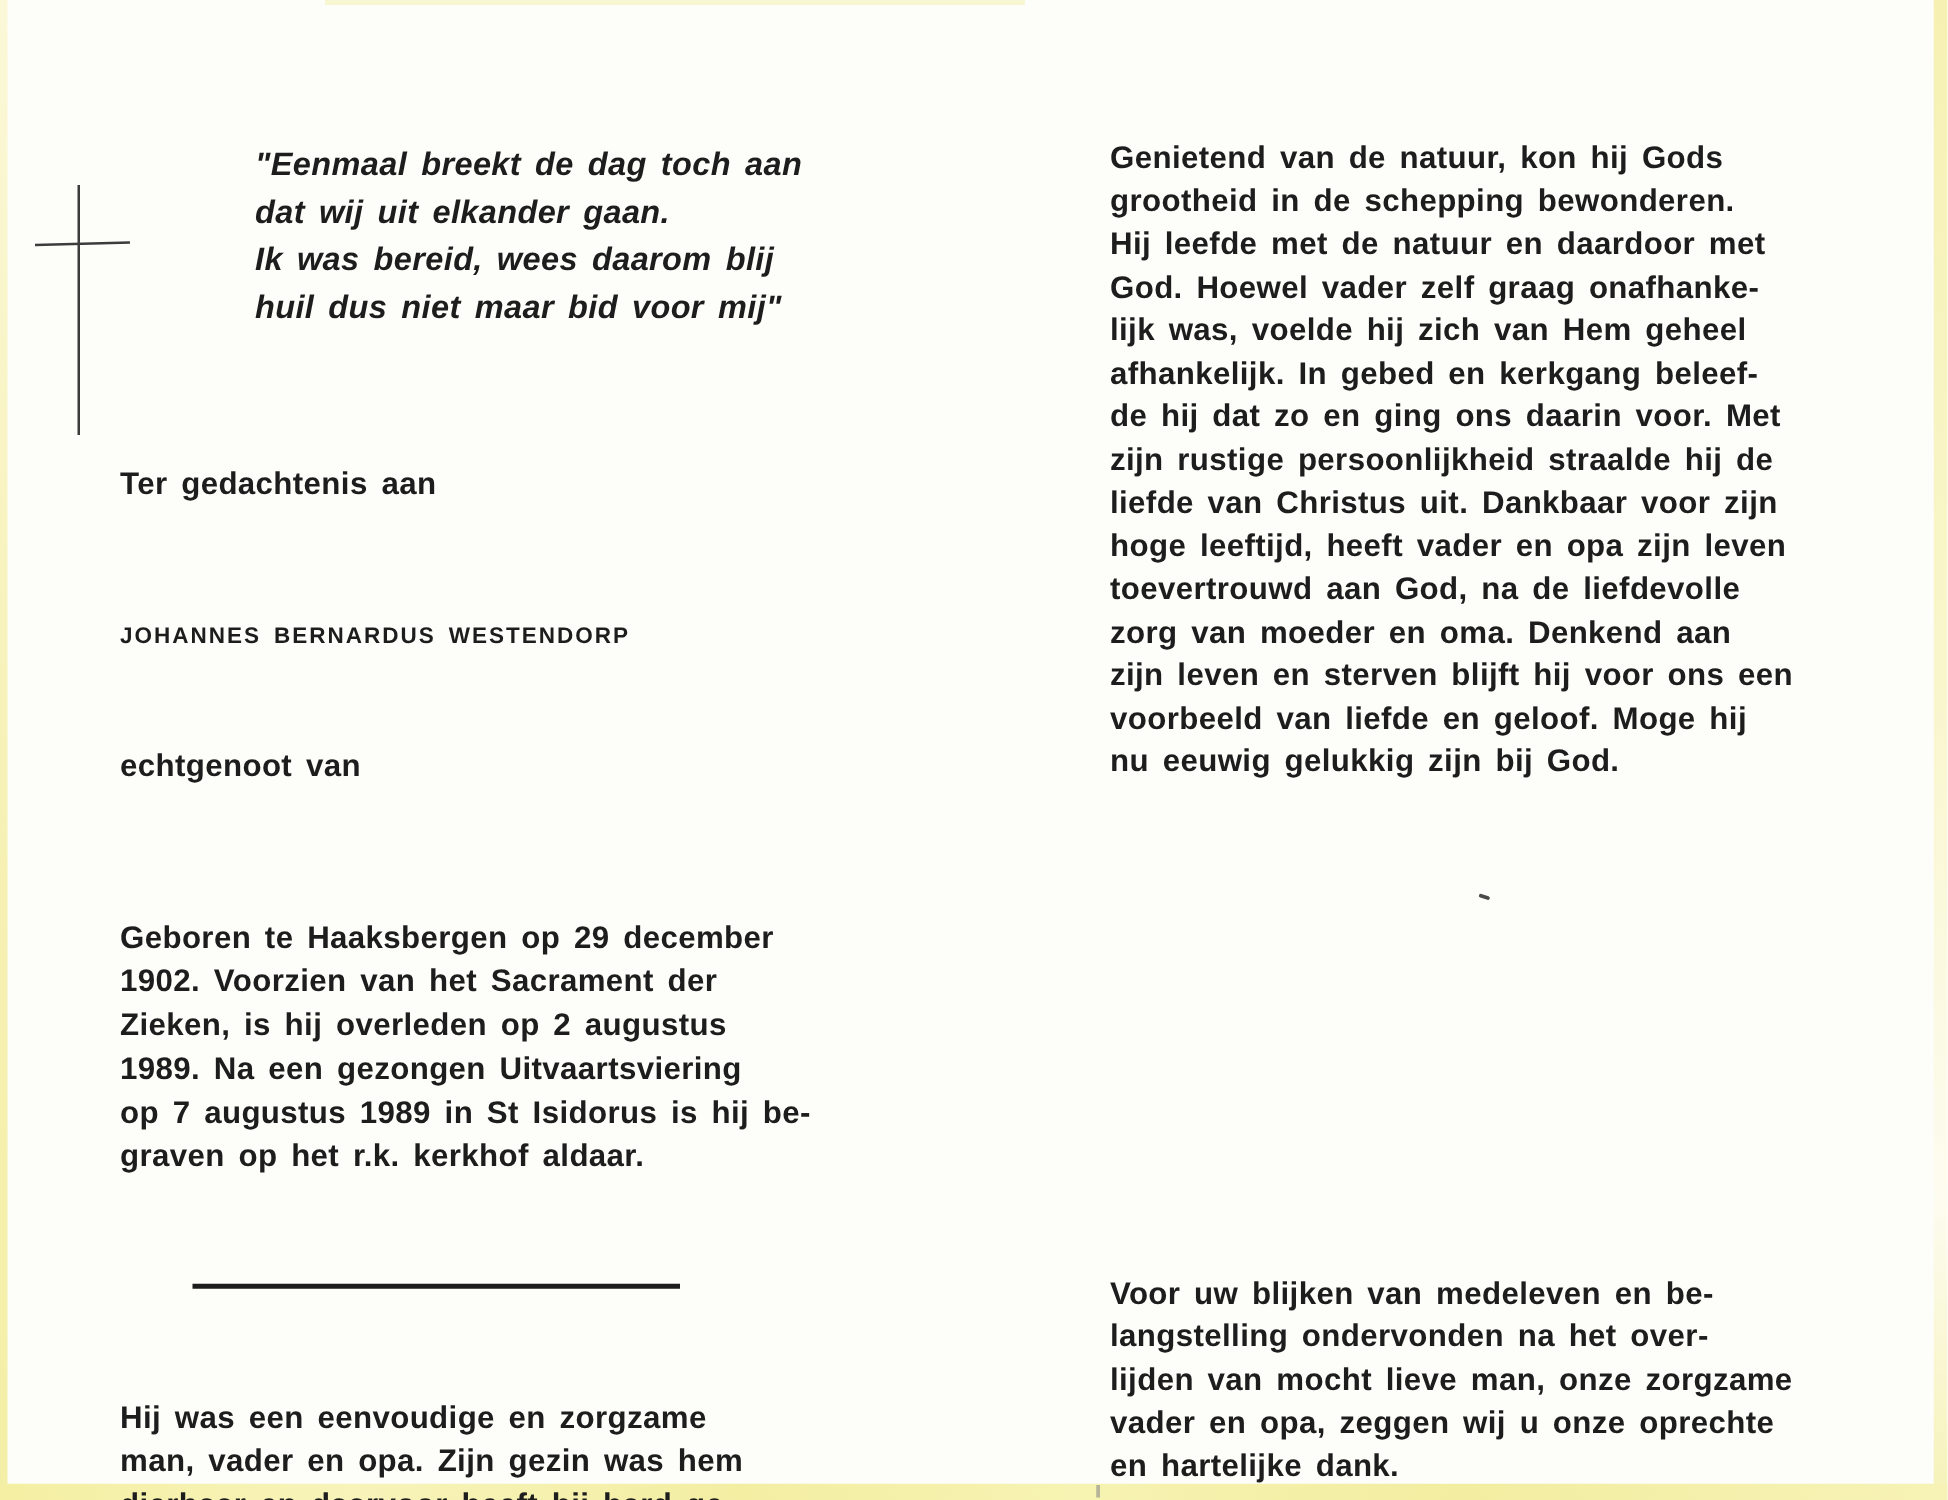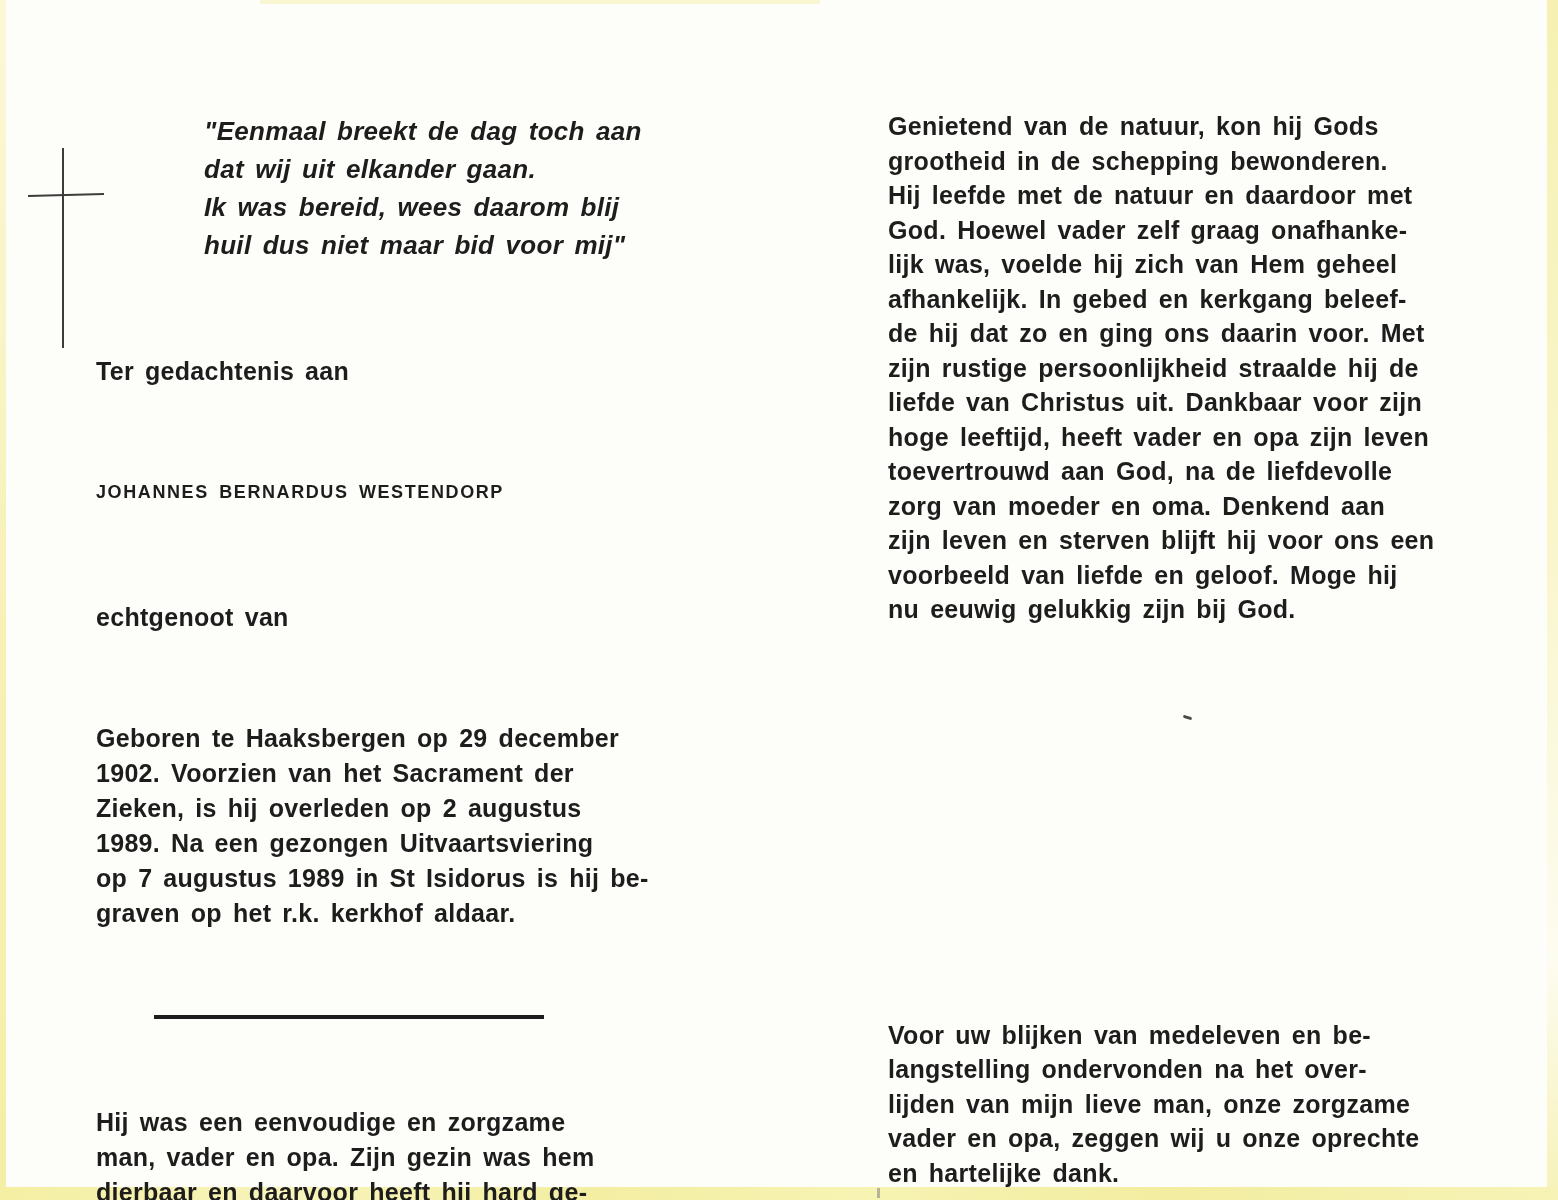--- a/index.html
+++ b/index.html
@@ -90,33 +90,33 @@
   }
   .col-left  { left: 96px;  top: 42px; width: 606px; }
   .col-right { left: 888px; top: 40px; width: 600px; line-height: 34.5px; }
 
   .quote {
     margin-left: 108px;
     font-style: italic;
     line-height: 38px;
     font-size: 26px;
   }
-  .memorial-intro { margin-top: 20px; }
+  .memorial-intro { margin-top: 36px; }
   .deceased-name {
     margin-top: 16px;
     font-size: 18px;
     letter-spacing: 1.6px;
   }
-  .spouse-intro { margin-top: 20px; }
+  .spouse-intro { margin-top: 0; }
   .spouse-name {
     margin-top: 2px;
     font-size: 26px;
     letter-spacing: 2.4px;
   }
-  .bio { margin-top: 16px; }
+  .bio { margin-top: 32px; }
   .divider {
     margin: 14px 0 0 58px;
     width: 390px; height: 4px;
     background: #1d1d1d;
   }
   .life { margin-top: 16px; }
 
   .thanks { margin-top: 322px; }
 </style>
 </head>
@@ -178,17 +178,17 @@
 zijn rustige persoonlijkheid straalde hij de
 liefde van Christus uit. Dankbaar voor zijn
 hoge leeftijd, heeft vader en opa zijn leven
 toevertrouwd aan God, na de liefdevolle
 zorg van moeder en oma. Denkend aan
 zijn leven en sterven blijft hij voor ons een
 voorbeeld van liefde en geloof. Moge hij
 nu eeuwig gelukkig zijn bij God.</div>
   <div class="thanks">Voor uw blijken van medeleven en be-
 langstelling ondervonden na het over-
-lijden van mijn lieve man, onze zorgzame
+lijden van mocht lieve man, onze zorgzame
 vader en opa, zeggen wij u onze oprechte
 en hartelijke dank.</div>
   
 </div>
 
 </body></html>

